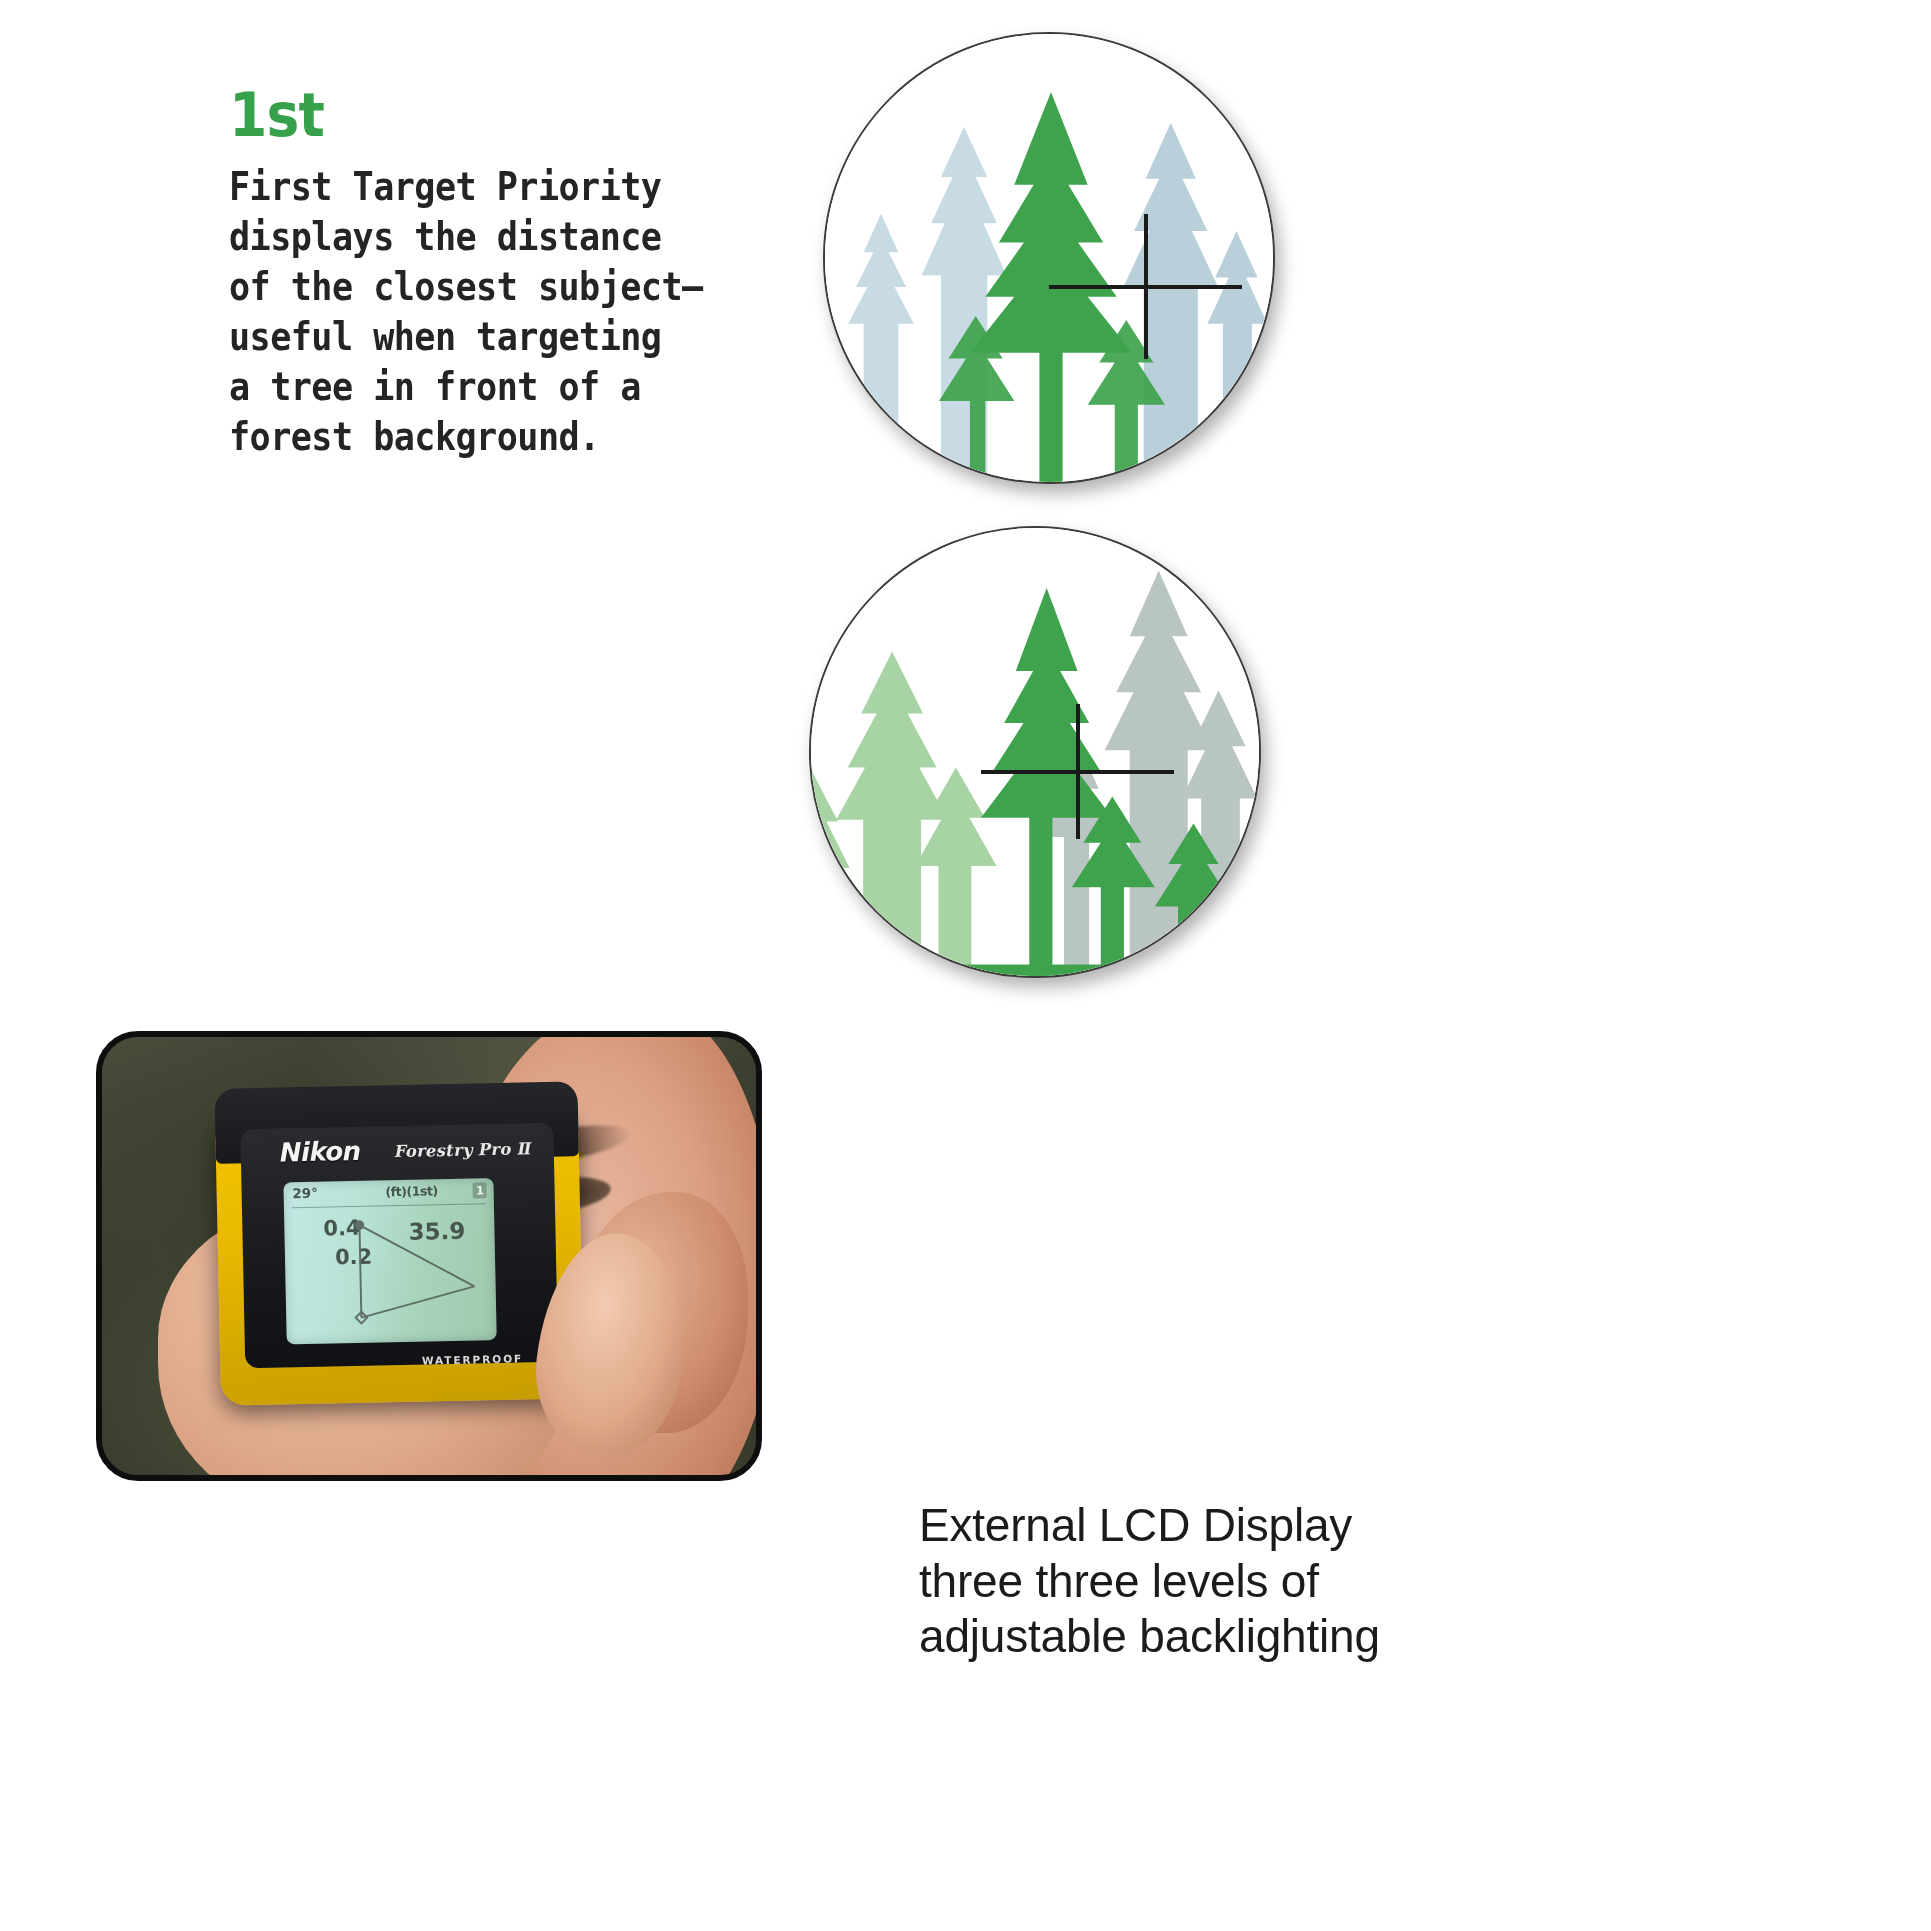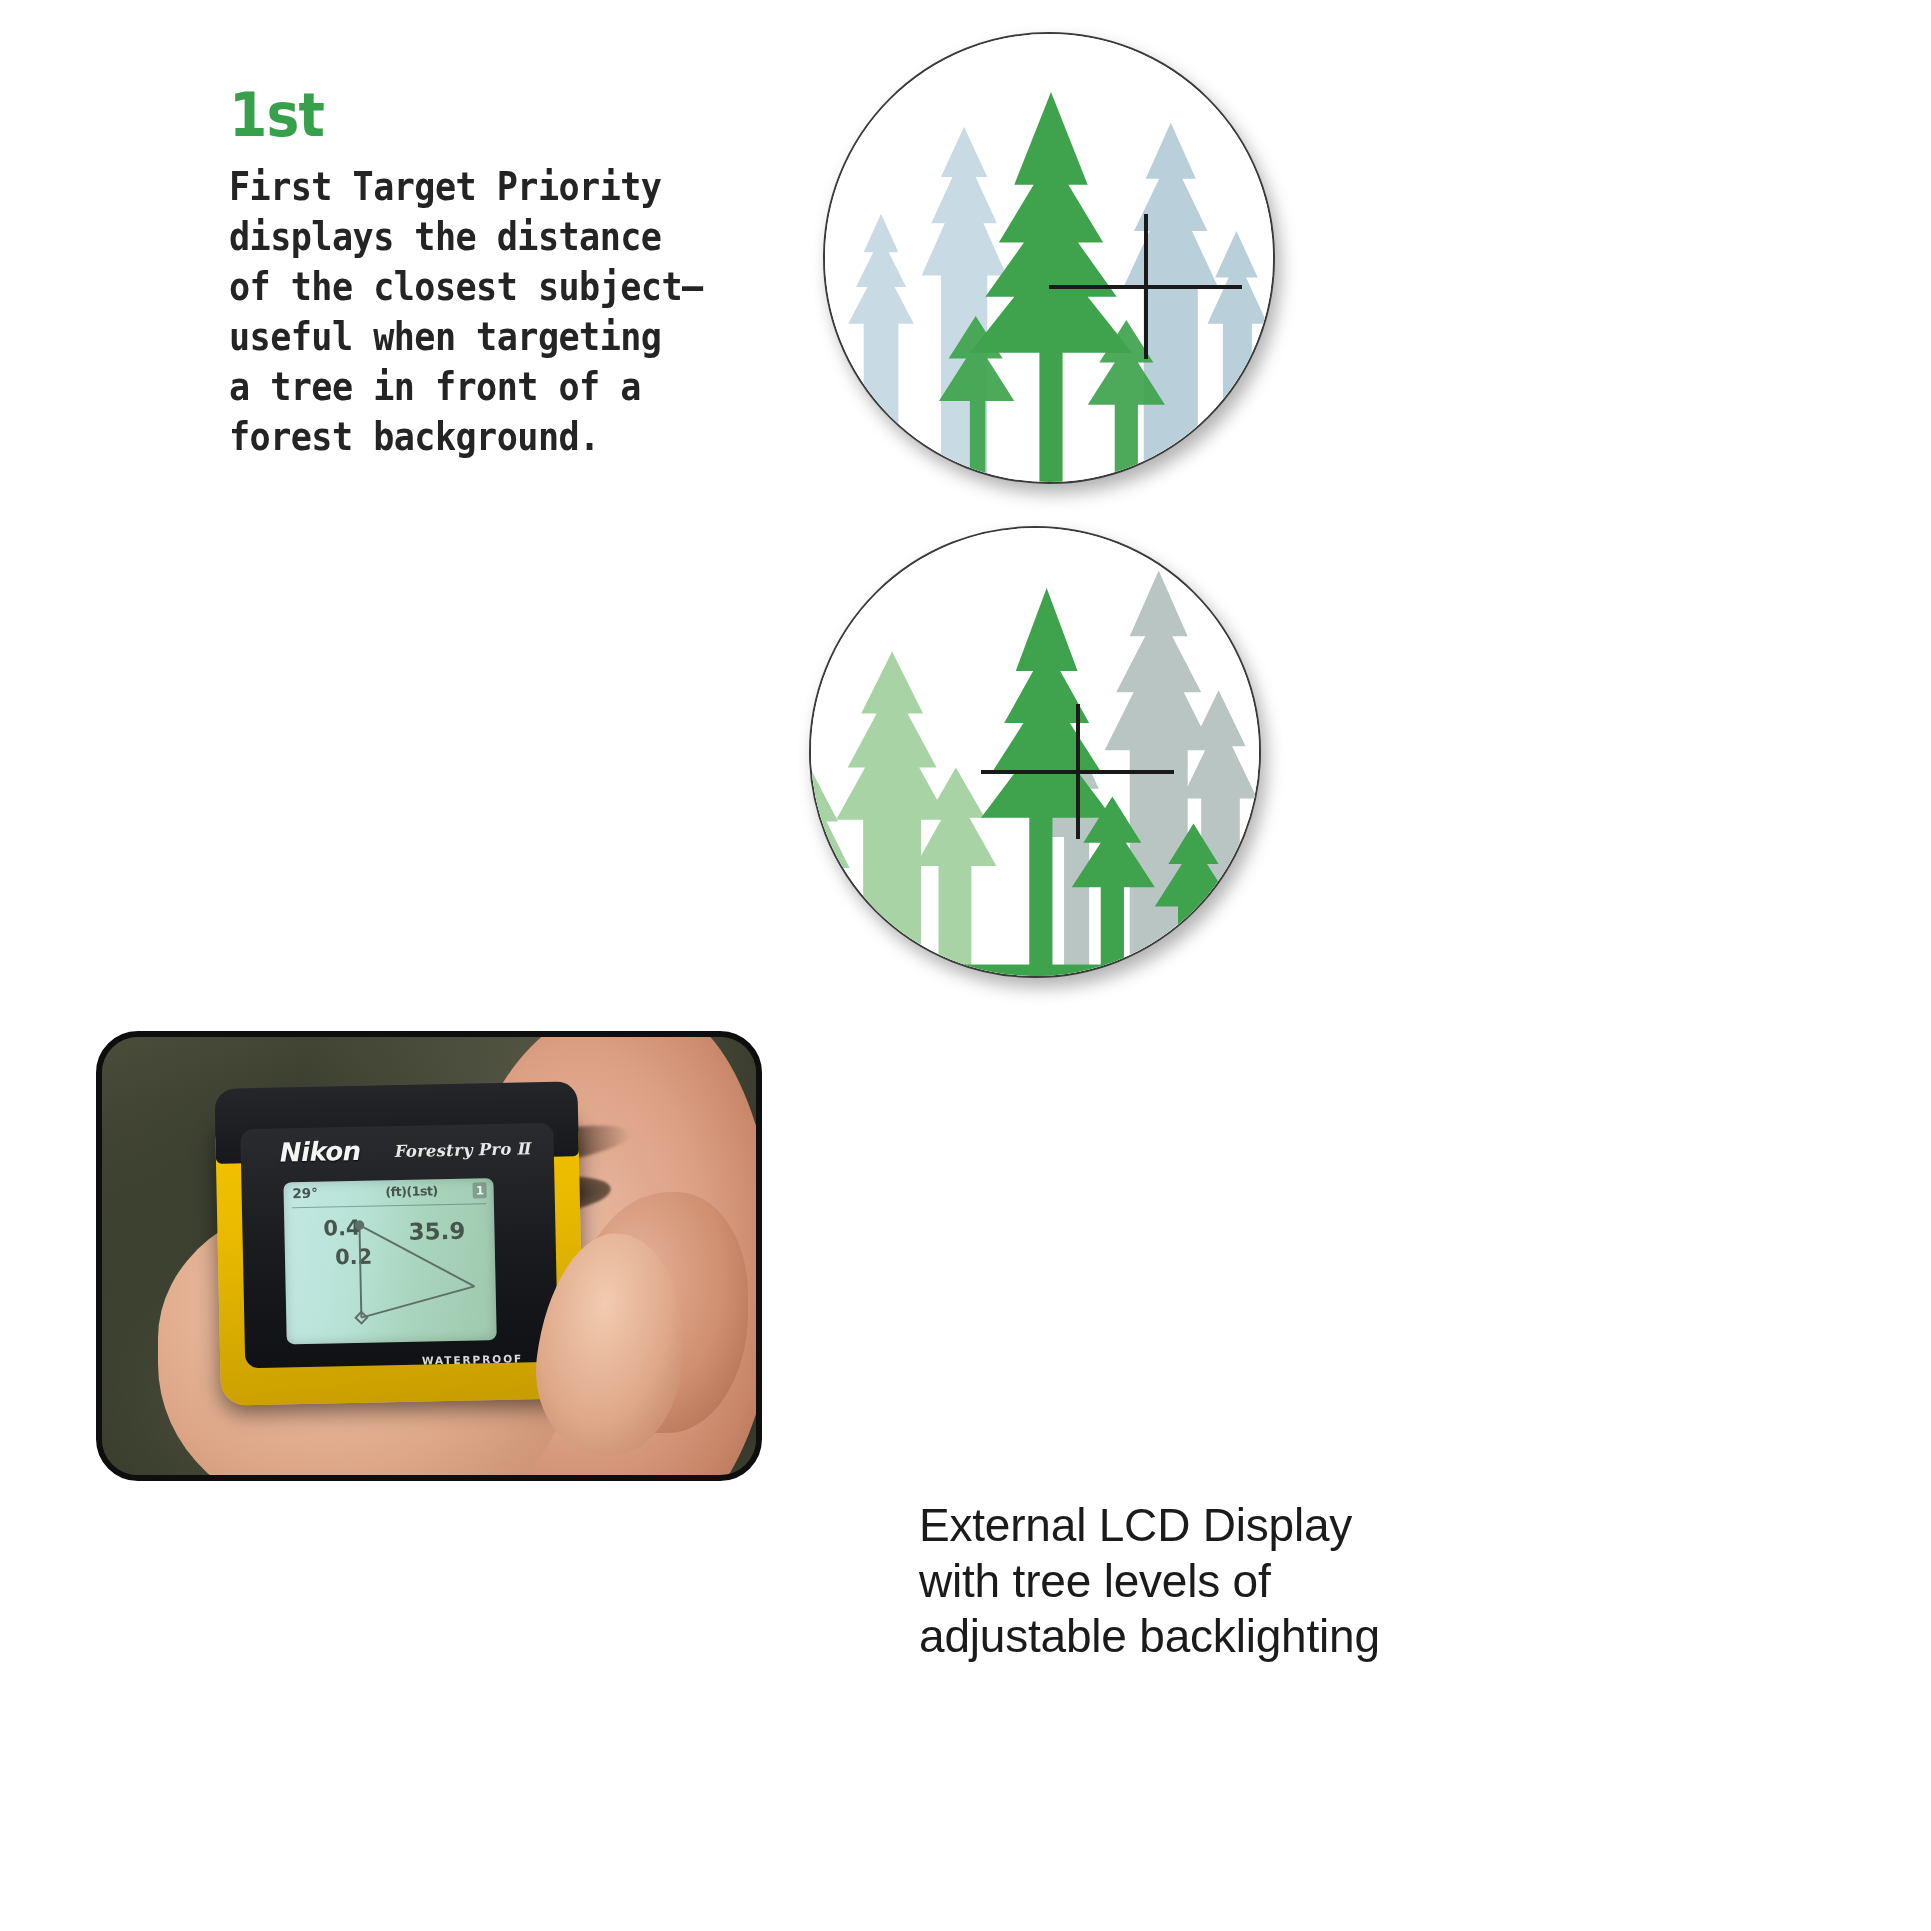--- a/index.html
+++ b/index.html
@@ -264,17 +264,17 @@
           </svg>
         </div>
 
         <span class="waterproof">WATERPROOF</span>
       </div>
       <div class="thumb"></div>
     </div>
   </div>
 
   <div id="lcd-caption">External LCD Display
-with tree levels of
+three three levels of
 adjustable backlighting</div>
 
 </div>
 
 
 </body></html>

